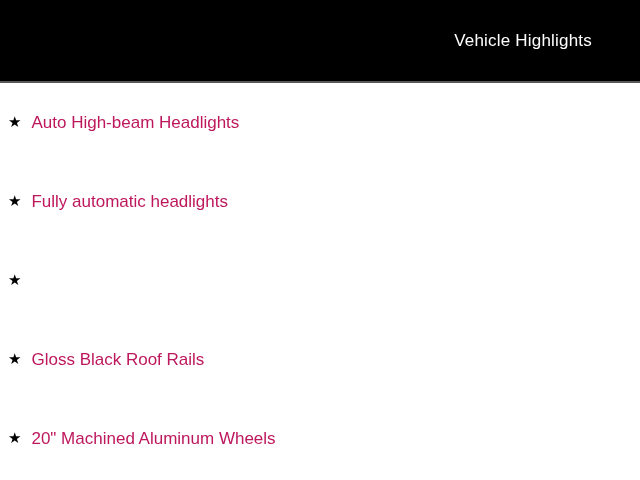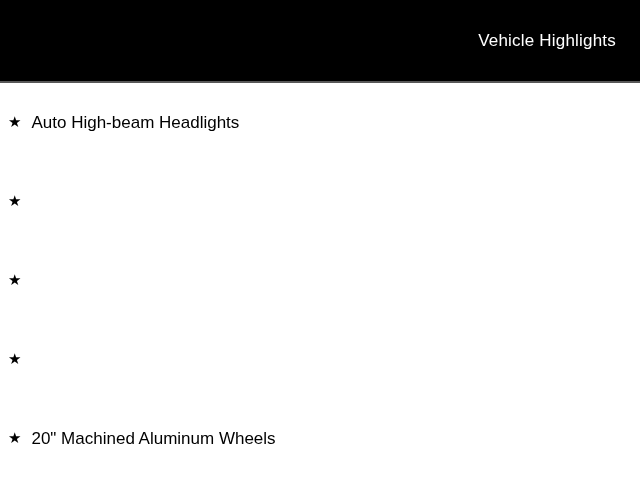--- a/index.html
+++ b/index.html
@@ -14,21 +14,21 @@
     overflow: hidden;
   }
   .header {
     box-sizing: content-box;
     height: 81px;
     background: #000000;
     border-bottom: 2px solid #585858;
     display: flex;
     align-items: center;
     justify-content: flex-end;
-    padding-right: 24px;
+    padding-right: 48px;
   }
   .header-title {
     color: #ffffff;
     font-size: 17px;
     letter-spacing: 0.2px;
   }
   .highlights-list {
     background: #ffffff;
   }
   .item {
@@ -40,41 +40,43 @@
   .star {
     font-size: 15px;
     line-height: 1;
     color: #000000;
     margin-right: 10px;
     position: relative;
     top: -1px;
   }
   .label {
     font-size: 17px;
-    color: #000000;
+    color: #be185d;
   }
 </style>
 </head>
 <body>
 
 <header class="header">
   <span class="header-title">Vehicle Highlights</span>
 </header>
 
 <main class="highlights-list">
   <div class="item">
     <span class="star">★</span>
     <span class="label">Auto High-beam Headlights</span>
   </div>
   <div class="item">
     <span class="star">★</span>
+    <span class="label">Fully automatic headlights</span>
   </div>
   <div class="item">
     <span class="star">★</span>
   </div>
   <div class="item">
     <span class="star">★</span>
+    <span class="label">Gloss Black Roof Rails</span>
   </div>
   <div class="item">
     <span class="star">★</span>
     <span class="label">20" Machined Aluminum Wheels</span>
   </div>
 </main>
 
 </body></html>

